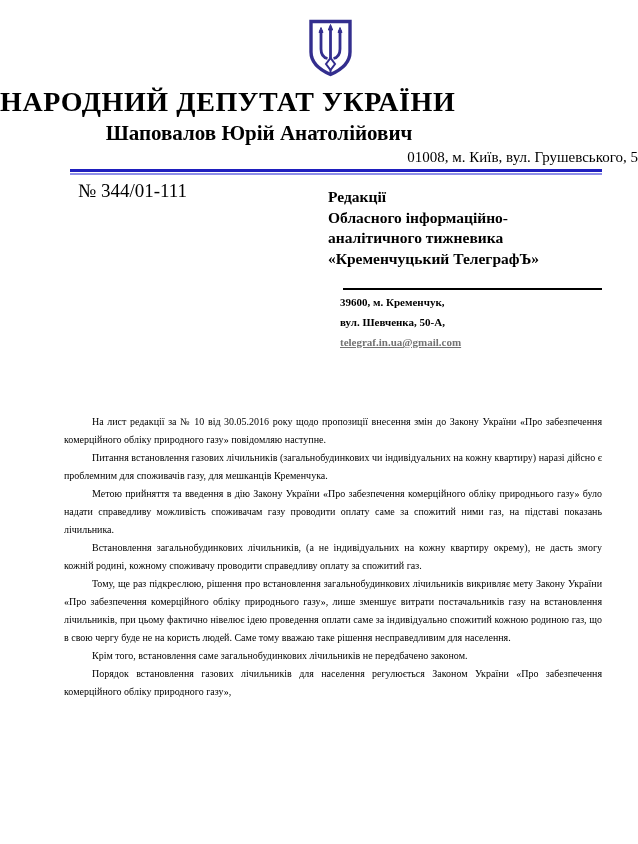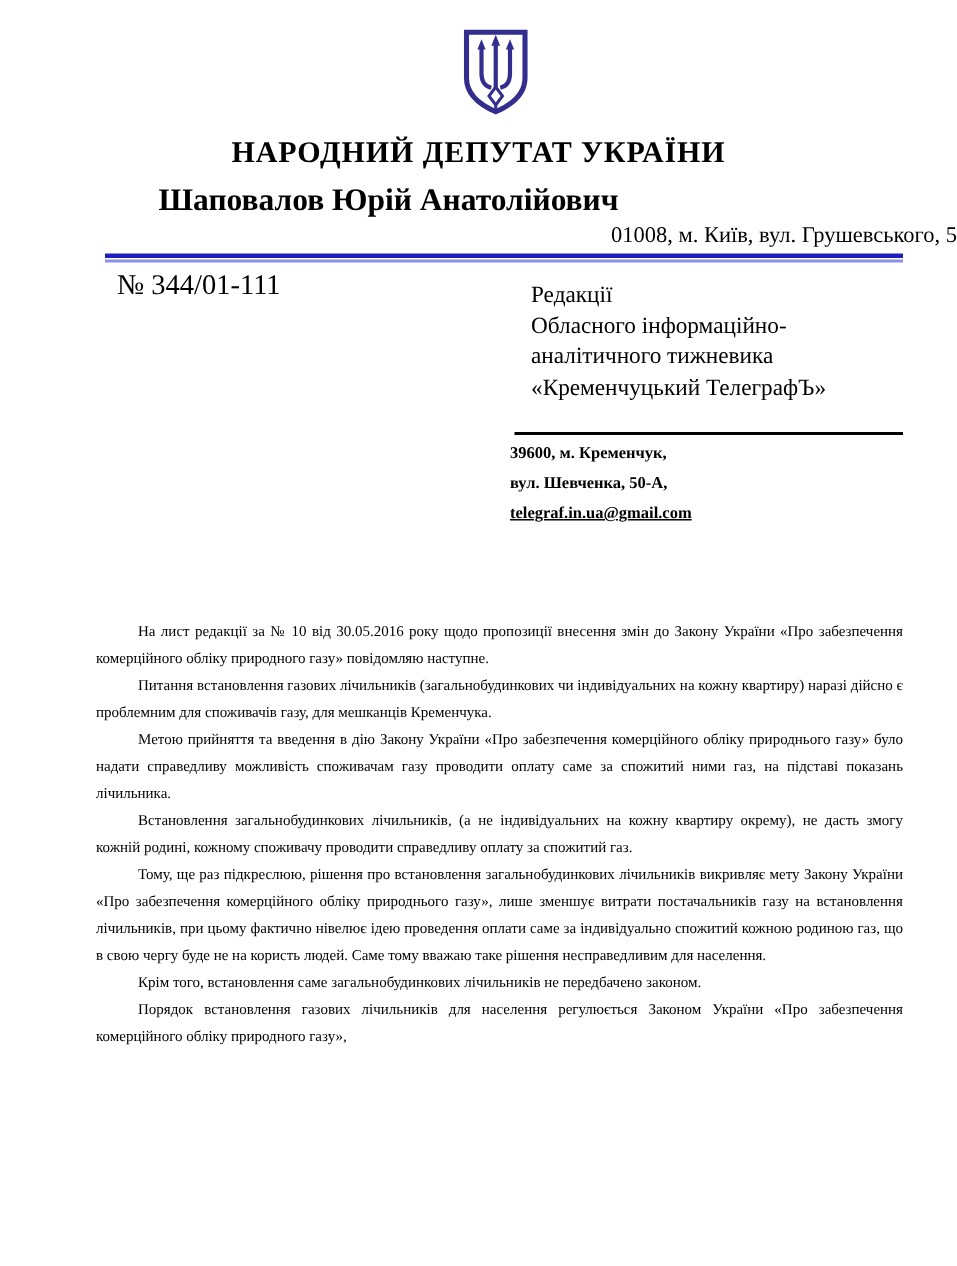--- a/index.html
+++ b/index.html
@@ -4,22 +4,22 @@
 <style>
   html,body { margin:0; padding:0; background:#ffffff; }
   .page {
     position:relative; width:638px; height:844px; margin:0 auto;
     background:#ffffff; color:#000;
     font-family:"Liberation Serif", serif;
     overflow:hidden;
   }
   .emblem { position:absolute; top:19px; left:308px; width:45px; height:58px; }
   .hdr-title {
-    position:absolute; top:88px; left:0; width:638px; text-align:center;
-    font-size:20px; font-weight:bold; letter-spacing:0.6px; line-height:28px;
+    position:absolute; top:88px; left:0; width:638px; text-align:left;
+    font-size:28px; font-weight:bold; letter-spacing:0.6px; line-height:28px;
   }
   .hdr-name {
     position:absolute; top:121px; left:0; width:518px; text-align:center;
     font-size:21px; font-weight:bold; line-height:25px;
   }
   .hdr-addr {
     position:absolute; top:148px; left:0; width:638px; text-align:right;
     font-size:15px; line-height:18px;
   }
   .rule-double {
@@ -27,33 +27,33 @@
     border-top:3px solid #1f1fbe;
   }
   .rule-double::after {
     content:""; display:block; margin-top:1px; border-top:2px solid #8f8fe8;
   }
   .ref-left {
     position:absolute; top:181px; left:78px;
     font-size:19px; line-height:20px;
   }
   .recipient {
-    position:absolute; top:187px; left:354px; width:264px;
-    font-size:15.5px; font-weight:normal; line-height:20.5px;
+    position:absolute; top:187px; left:328px; width:264px;
+    font-size:15.5px; font-weight:bold; line-height:20.5px;
   }
   .rule-black {
     position:absolute; top:288px; left:343px; width:259px; height:0;
     border-top:2px solid #000;
   }
   .recipient-addr {
     position:absolute; top:292px; left:340px; width:264px;
     font-size:11px; font-weight:bold; line-height:20px;
   }
   .email-link {
-    color:#000000; text-decoration:underline; font-weight:bold; cursor:pointer;
+    color:#737373; text-decoration:underline; font-weight:bold; cursor:pointer;
   }
   .body-text {
     position:absolute; top:413px; left:64px; width:538px;
     font-size:10px; line-height:18px; text-align:justify;
   }
   .body-text p { margin:0; text-indent:28px; }
 </style>
 </head>
 <body>
 

